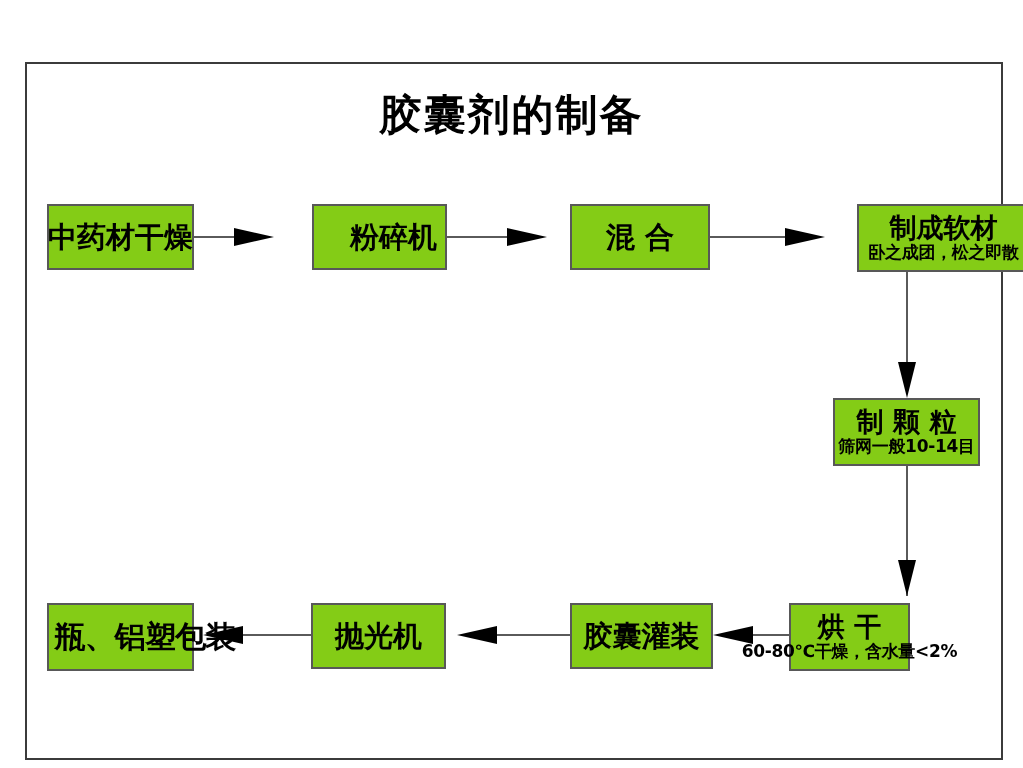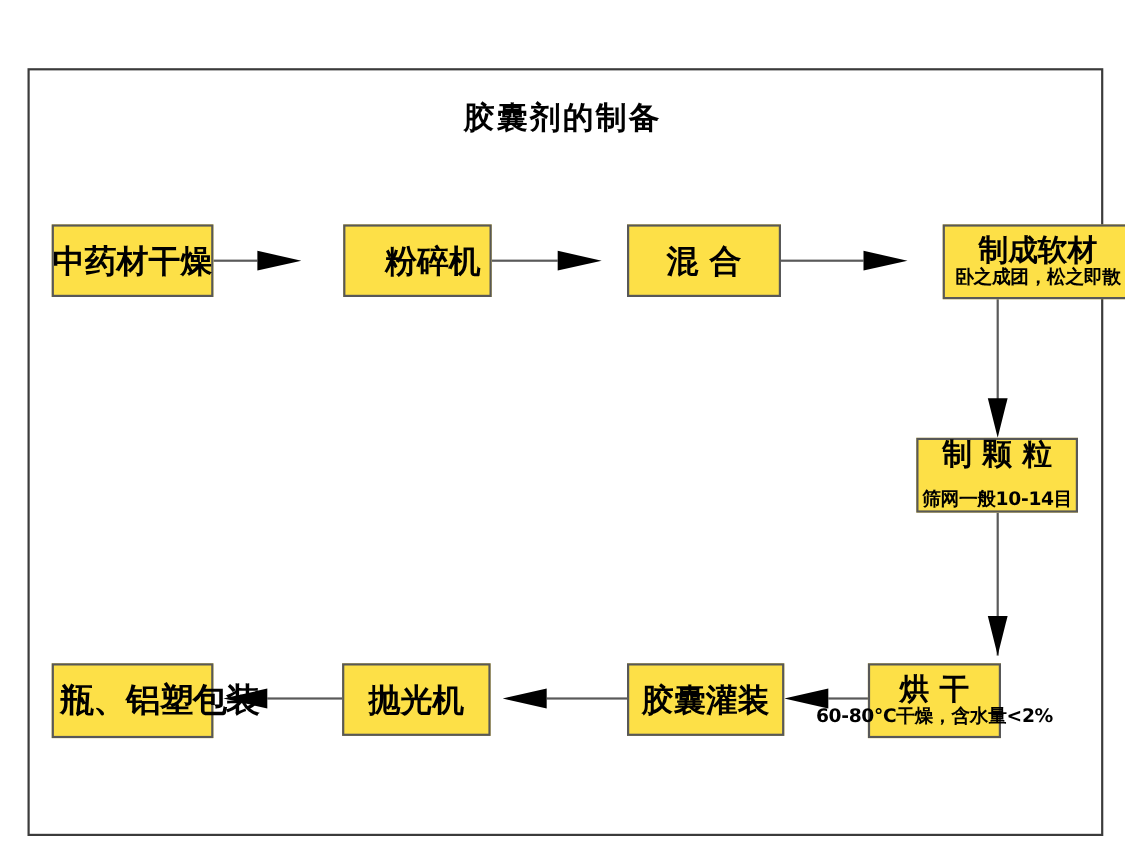--- a/index.html
+++ b/index.html
@@ -34,34 +34,34 @@
     background: #ffffff;
   }
 
   
   #chart-title {
     position: absolute;
     left: 0;
     top: 92px;
     width: 1023px;
     text-align: center;
-    font-size: 28px;
+    font-size: 42px;
     font-weight: bold;
     color: #000000;
     letter-spacing: 2px;
     line-height: 1.1;
     white-space: nowrap;
   }
 
   
   .node {
     position: absolute;
     box-sizing: border-box;
     border: 2px solid #585858;
-    background: #fde047;
+    background: #84cc16;
     display: flex;
     flex-direction: column;
     align-items: center;
     justify-content: center;
     color: #000000;
     z-index: 4;
   }
   .node .main-label {
     font-size: 29px;
     font-weight: bold;
@@ -159,21 +159,21 @@
   <div class="arrow arrow-right" style="left:785px; top:228px;"></div>
 
   <div class="node has-sub" style="left:833px; top:204px; width:173px; height:68px;margin-left:24px;">
     <span class="main-label">制成软材</span>
     <span class="sub-label">卧之成团，松之即散</span>
   </div>
 
   <div class="vline" style="left:906px; top:272px; height:96px;"></div>
   <div class="arrow arrow-down" style="left:898px; top:362px;"></div>
 
-  <div class="node has-sub" style="left:833px; top:398px; width:147px; height:68px;justify-content:space-between;">
+  <div class="node has-sub" style="left:833px; top:398px; width:147px; height:68px;">
     <span class="main-label">制 颗 粒</span>
     <span class="sub-label">筛网一般10-14目</span>
   </div>
 
   <div class="vline" style="left:906px; top:466px; height:130px;"></div>
   <div class="arrow arrow-down" style="left:898px; top:560px;"></div>
 
   <div class="node has-sub" style="left:789px; top:603px; width:121px; height:68px;">
     <span class="main-label">烘  干</span>
     <span class="sub-label">60-80℃干燥，含水量&lt;2%</span>

